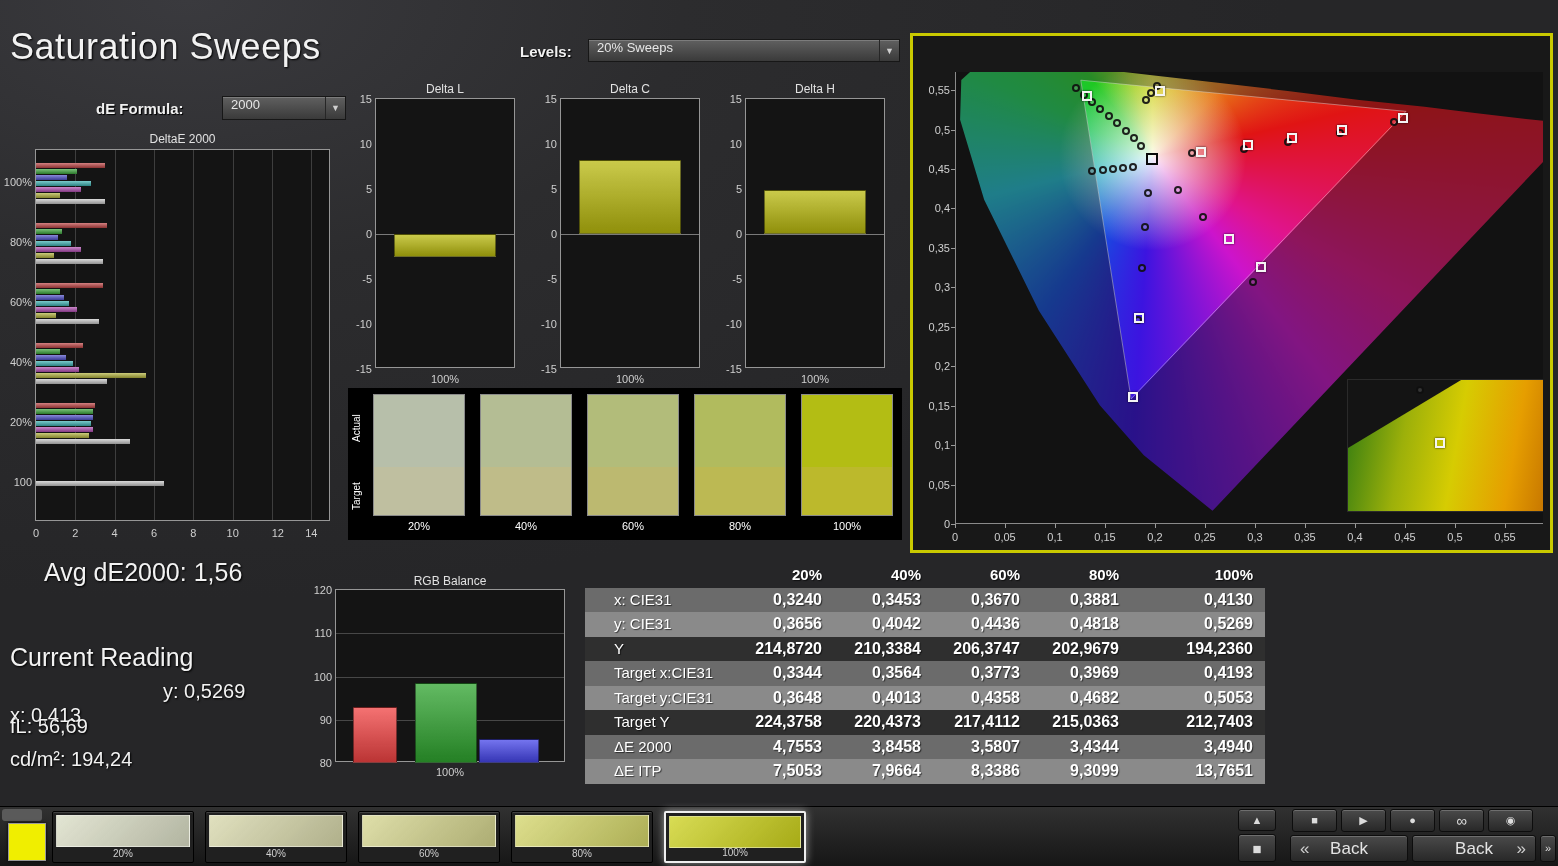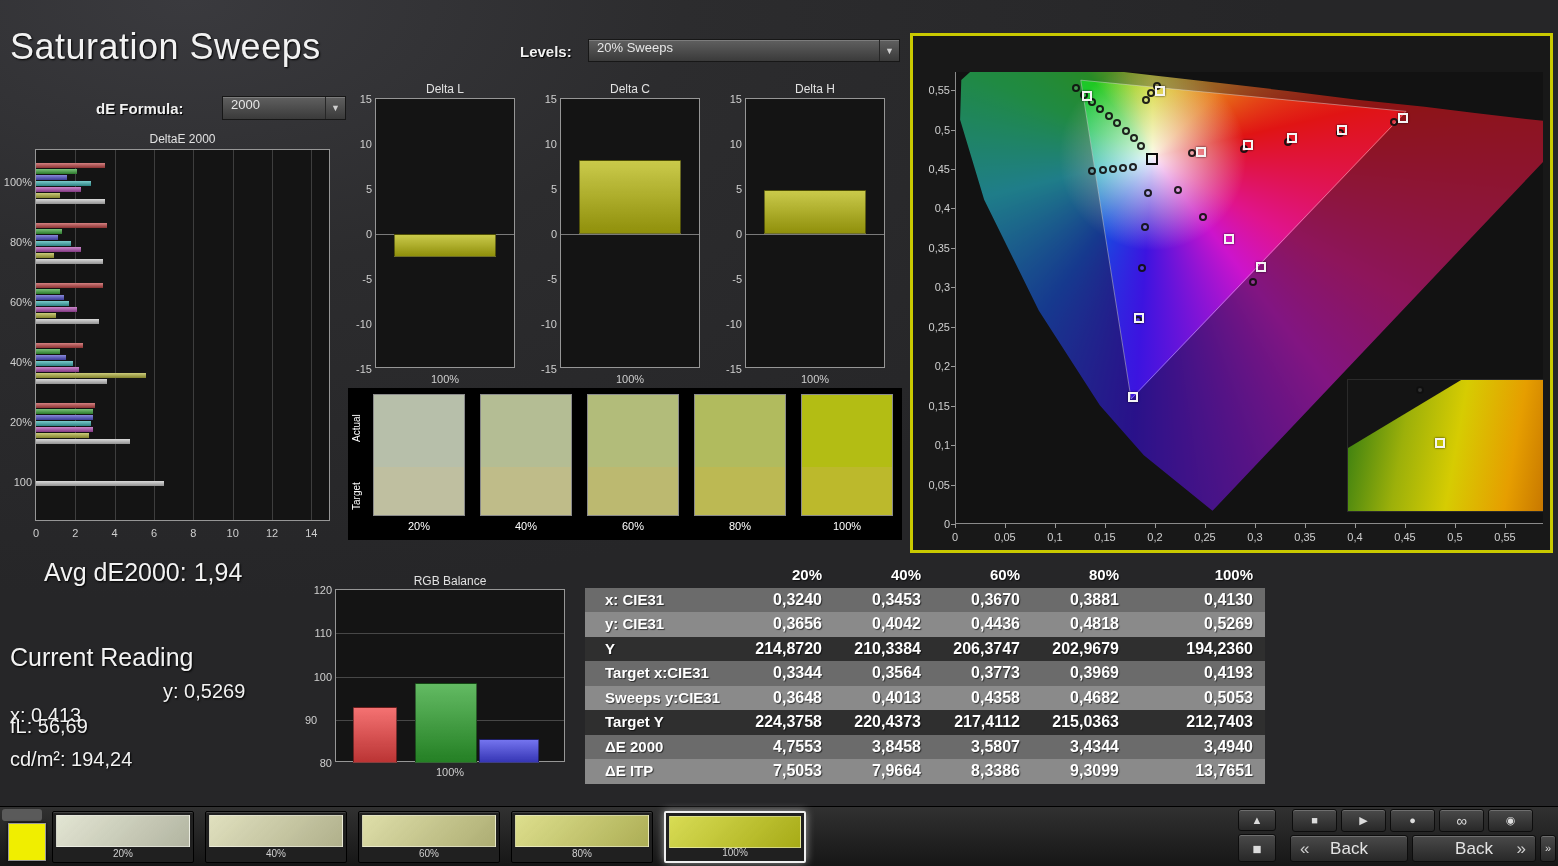--- a/index.html
+++ b/index.html
@@ -76,21 +76,21 @@
   
   #rgb-panel{position:absolute;left:305px;top:574px;width:275px;height:215px}
   #rgb-panel .panel-title{left:30px;top:0;width:230px}
   #rgb-plot{left:30px;top:15px;width:230px;height:173px}
   #rgb-panel .xcat{left:30px;top:192px;width:230px}
 
   
   #sweep-table{position:absolute;left:585px;top:563px;width:680px;font-size:16px;color:#fff}
   .trow{display:flex;height:24.5px;line-height:24.5px;text-shadow:1px 1px 1px rgba(0,0,0,.6)}
   .trow.head{font-size:15px;font-weight:bold;background:transparent}
-  .tc0{width:150px;padding-left:20px;font-weight:bold;font-size:15px;white-space:nowrap}
+  .tc0{width:150px;padding-left:29px;font-weight:normal;font-size:15px;white-space:nowrap}
   .tc{width:99px;text-align:right;padding-right:12px;font-weight:bold}
   .tc.last{width:134px}
   .bg0{background:#6b6b6b}.bg1{background:#8a8a8a}.bg2{background:#2f2f2f}
 
   
   #bottom-bar{position:absolute;left:0;top:806px;width:1558px;height:60px;border-top:1px solid #000;
               background:linear-gradient(#313131,#161616)}
   #bar-tab{position:absolute;left:2px;top:2px;width:40px;height:12px;background:#5a5a5a;border-radius:3px}
   #current-patch{position:absolute;left:8px;top:16px;width:38px;height:38px;border:1px solid #999;box-shadow:0 0 3px #000}
   #patch-strip{position:absolute;left:52px;top:2px;width:780px;height:56px}
@@ -135,21 +135,21 @@
         <div class="ticklab" style="left: 27.3333px; top: 376px; width: 24px; text-align: center;">2</div>
         <div class="vline" style="left: 78.6667px;"></div>
         <div class="ticklab" style="left: 66.6667px; top: 376px; width: 24px; text-align: center;">4</div>
         <div class="vline" style="left: 118px;"></div>
         <div class="ticklab" style="left: 106px; top: 376px; width: 24px; text-align: center;">6</div>
         <div class="vline" style="left: 157.333px;"></div>
         <div class="ticklab" style="left: 145.333px; top: 376px; width: 24px; text-align: center;">8</div>
         <div class="vline" style="left: 196.667px;"></div>
         <div class="ticklab" style="left: 184.667px; top: 376px; width: 24px; text-align: center;">10</div>
         <div class="vline" style="left: 236px;"></div>
-        <div class="ticklab" style="left: 224px; top: 376px; width: 24px; text-align: center;">12</div>
+        <div class="ticklab" style="left: 224px; top: 376px; width: 24px; text-align: right;">12</div>
         <div class="vline" style="left: 275.333px;"></div>
         <div class="ticklab" style="left: 263.333px; top: 376px; width: 24px; text-align: center;">14</div>
         <div class="ticklab" style="left: -36px; top: 25px; width: 32px; text-align: right;">100%</div>
         <div class="hbar" style="top: 12.5px; width: 68.8333px; background-color: rgb(192, 69, 69);"></div>
         <div class="hbar" style="top: 18.5px; width: 41.3px; background-color: rgb(61, 168, 61);"></div>
         <div class="hbar" style="top: 24.5px; width: 31.4667px; background-color: rgb(82, 82, 204);"></div>
         <div class="hbar" style="top: 30.5px; width: 55.0667px; background-color: rgb(61, 180, 180);"></div>
         <div class="hbar" style="top: 36.5px; width: 45.2333px; background-color: rgb(180, 79, 180);"></div>
         <div class="hbar" style="top: 42.5px; width: 23.6px; background-color: rgb(180, 180, 61);"></div>
         <div class="hbar" style="top: 48.5px; width: 68.8333px; background-color: rgb(201, 201, 201);"></div>
@@ -363,34 +363,34 @@
       <div class="ticklab" style="left: 2px; top: 86.5px; width: 35px; text-align: right;">0,5</div>
       <div class="ticklab" style="left: 524px; top: 494px; width: 36px; text-align: center;">0,5</div>
       <div class="tickmark" style="left: 38px; top: 93.5px; width: 4px; height: 1px;"></div>
       <div class="tickmark" style="left: 542px; top: 488px; width: 1px; height: 4px;"></div>
       <div class="ticklab" style="left: 2px; top: 47.05px; width: 35px; text-align: right;">0,55</div>
       <div class="ticklab" style="left: 574px; top: 494px; width: 36px; text-align: center;">0,55</div>
       <div class="tickmark" style="left: 38px; top: 54.05px; width: 4px; height: 1px;"></div>
       <div class="tickmark" style="left: 592px; top: 488px; width: 1px; height: 4px;"></div>
     </div>
 
-  <div class="big-read" style="left:44px;top:558px">Avg dE2000: 1,94</div>
+  <div class="big-read" style="left:44px;top:558px">Avg dE2000: 1,56</div>
   <div class="big-read" style="left:10px;top:643px">Current Reading</div>
   <div class="mid-read" style="left:10px;top:704px">x: 0,413</div>
   <div class="mid-read" style="left:163px;top:680px">y: 0,5269</div>
   <div class="mid-read" style="left:10px;top:715px">fL: 56,69</div>
   <div class="mid-read" style="left:10px;top:748px">cd/m²: 194,24</div>
 
   <div id="rgb-panel">
     <div class="panel-title">RGB Balance</div>
     <div class="plot" id="rgb-plot">
         <div class="ticklab" style="left: -31px; top: -7px; width: 27px; text-align: right;">120</div>
         <div class="ticklab" style="left: -31px; top: 36.25px; width: 27px; text-align: right;">110</div>
         <div class="ticklab" style="left: -31px; top: 79.5px; width: 27px; text-align: right;">100</div>
-        <div class="ticklab" style="left: -31px; top: 122.75px; width: 27px; ">90</div>
+        <div class="ticklab" style="left: -31px; top: 122.75px; width: 27px; text-align: right;">90</div>
         <div class="ticklab" style="left: -31px; top: 166px; width: 27px; text-align: right;">80</div>
         <div class="hgrid" style="top: 129.75px;"></div>
         <div class="hgrid" style="top: 86.5px;"></div>
         <div class="hgrid" style="top: 43.25px;"></div>
         <div class="vbar" style="left: 17px; width: 44px; top: 116.775px; height: 56.225px; background-color: rgb(240, 67, 67);"></div>
         <div class="vbar" style="left: 79px; width: 62px; top: 92.9875px; height: 80.0125px; background-color: rgb(47, 164, 47);"></div>
         <div class="vbar" style="left: 143px; width: 60px; top: 149.213px; height: 23.7875px; background-color: rgb(69, 69, 232);"></div>
       </div>
     <div class="xcat">100%</div>
   </div>
@@ -430,21 +430,21 @@
       </div>
       <div class="trow bg0">
         <div class="tc0">Target x:CIE31</div>
         <div class="tc">0,3344</div>
         <div class="tc">0,3564</div>
         <div class="tc">0,3773</div>
         <div class="tc">0,3969</div>
         <div class="tc last">0,4193</div>
       </div>
       <div class="trow bg1">
-        <div class="tc0">Sweeps y:CIE31</div>
+        <div class="tc0">Target y:CIE31</div>
         <div class="tc">0,3648</div>
         <div class="tc">0,4013</div>
         <div class="tc">0,4358</div>
         <div class="tc">0,4682</div>
         <div class="tc last">0,5053</div>
       </div>
       <div class="trow bg2">
         <div class="tc0">Target Y</div>
         <div class="tc">224,3758</div>
         <div class="tc">220,4373</div>

